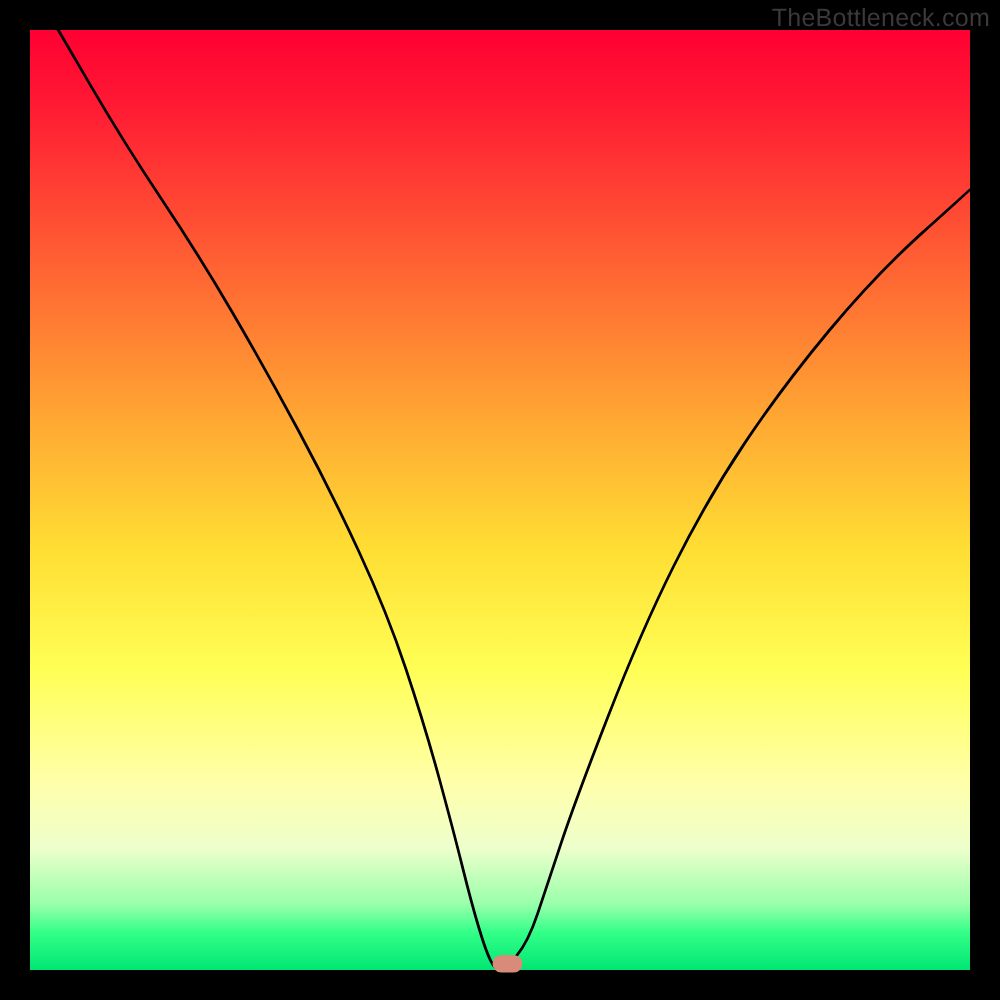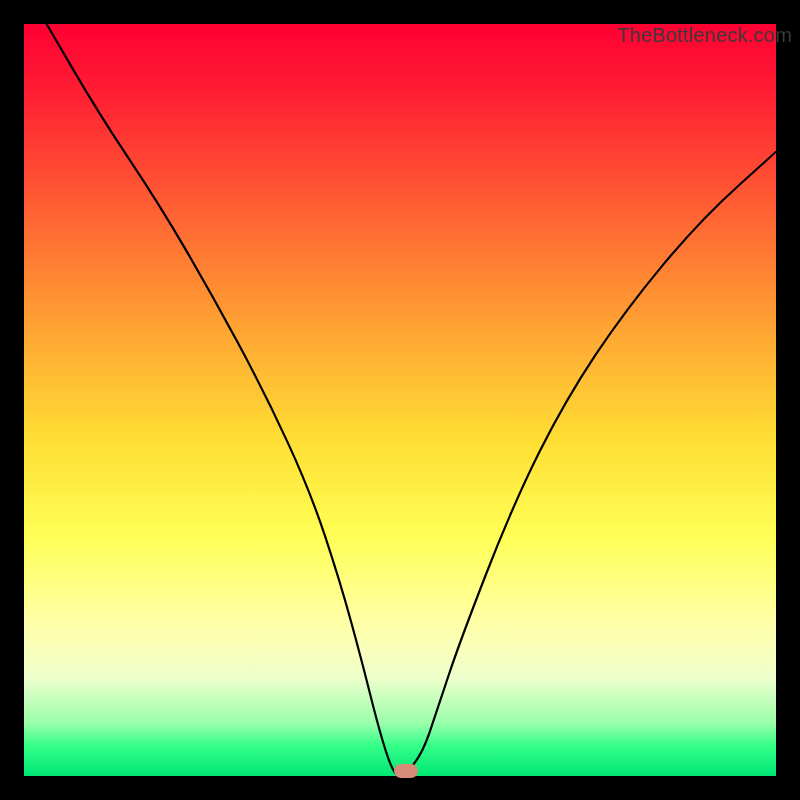--- a/index.html
+++ b/index.html
@@ -33,21 +33,20 @@
   }
   .watermark {
     position: absolute;
     top: 4px;
     right: 8px;
     color: #3a3a3a;
     font-size: 20px;
     font-weight: 500;
     letter-spacing: 0.2px;
     user-select: none;
-    margin-top: 20px;
   }
   svg.curve {
     position: absolute;
     left: 0; top: 0;
     width: 100%; height: 100%;
     overflow: visible;
   }
   .marker {
     position: absolute;
     width: 24px;

